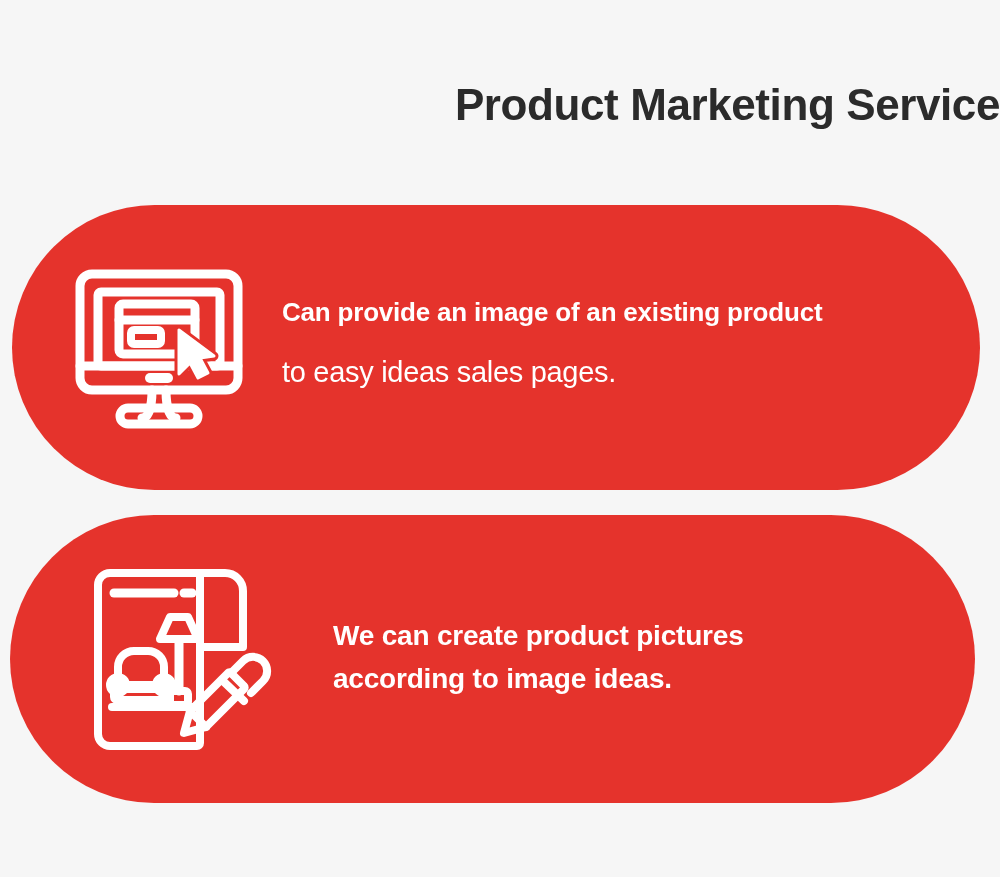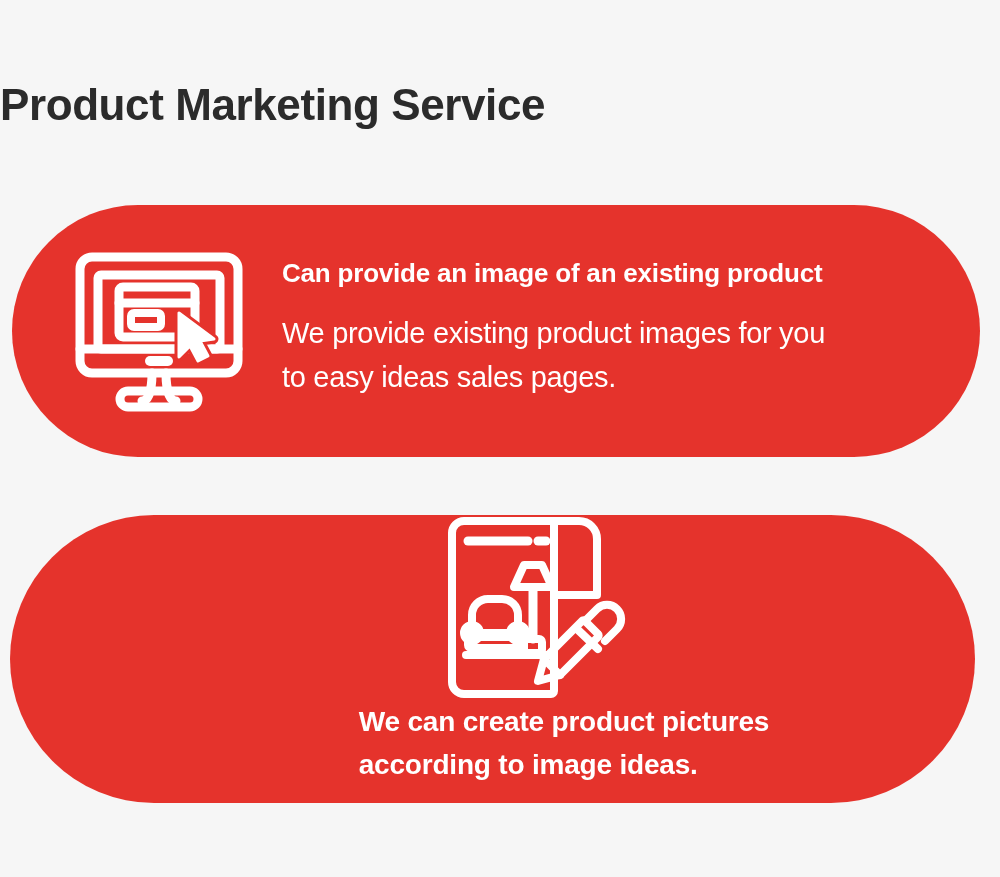--- a/index.html
+++ b/index.html
@@ -20,21 +20,21 @@
     width: 1000px;
     height: 877px;
   }
 
   
   .title {
     position: absolute;
     left: 0;
     top: 76px;
     width: 1000px;
-    text-align: left;
+    text-align: right;
     font-size: 44px;
     font-weight: bold;
     letter-spacing: -0.4px;
     color: #2b2b2b;
     line-height: 58px;
     white-space: nowrap;
   }
 
   
   .card {
@@ -42,30 +42,29 @@
     background: #e5332c;
     border-radius: 200px;
     display: flex;
     align-items: center;
     box-sizing: border-box;
   }
   .card-1 {
     left: 12px;
     top: 205px;
     width: 968px;
-    height: 252px;
+    height: 285px;
     padding-left: 62px;
   }
   .card-2 {
     left: 10px;
     top: 515px;
     width: 965px;
     height: 288px;
     padding-left: 78px;
-    flex-direction: column;
   }
 
   .icon-wrap {
     flex: 0 0 auto;
     display: block;
   }
 
   .card-1 .icon-wrap { width: 170px; height: 160px; }
   .card-2 .icon-wrap { width: 180px; height: 185px; }
 
@@ -133,21 +132,20 @@
         <rect x="57" y="62" width="30" height="14" rx="3" ry="3" stroke-width="8"></rect>
 
         <path d="M105 62 L105 106 L116 95 L124 110 L134 105 L126 90 L140 88 Z" fill="#ffffff" stroke="#e5332c" stroke-width="9"></path>
         <path d="M105 62 L105 106 L116 95 L124 110 L134 105 L126 90 L140 88 Z" fill="#ffffff" stroke="#ffffff" stroke-width="3"></path>
       </svg>
     </div>
 
     <div class="text-block">
       <p class="card-heading">Can provide an image of an existing product</p>
       <p class="card-body">
-        <span class="card-body-line">We provide existing product images for you</span>
         <span class="card-body-line">to easy ideas sales pages.</span>
       </p>
     </div>
   </div>
 
   <div class="card card-2">
 
     <div class="icon-wrap">
       <svg width="180" height="185" viewBox="0 0 180 185" fill="none" stroke="#ffffff" stroke-width="8" stroke-linecap="round" stroke-linejoin="round">
 

